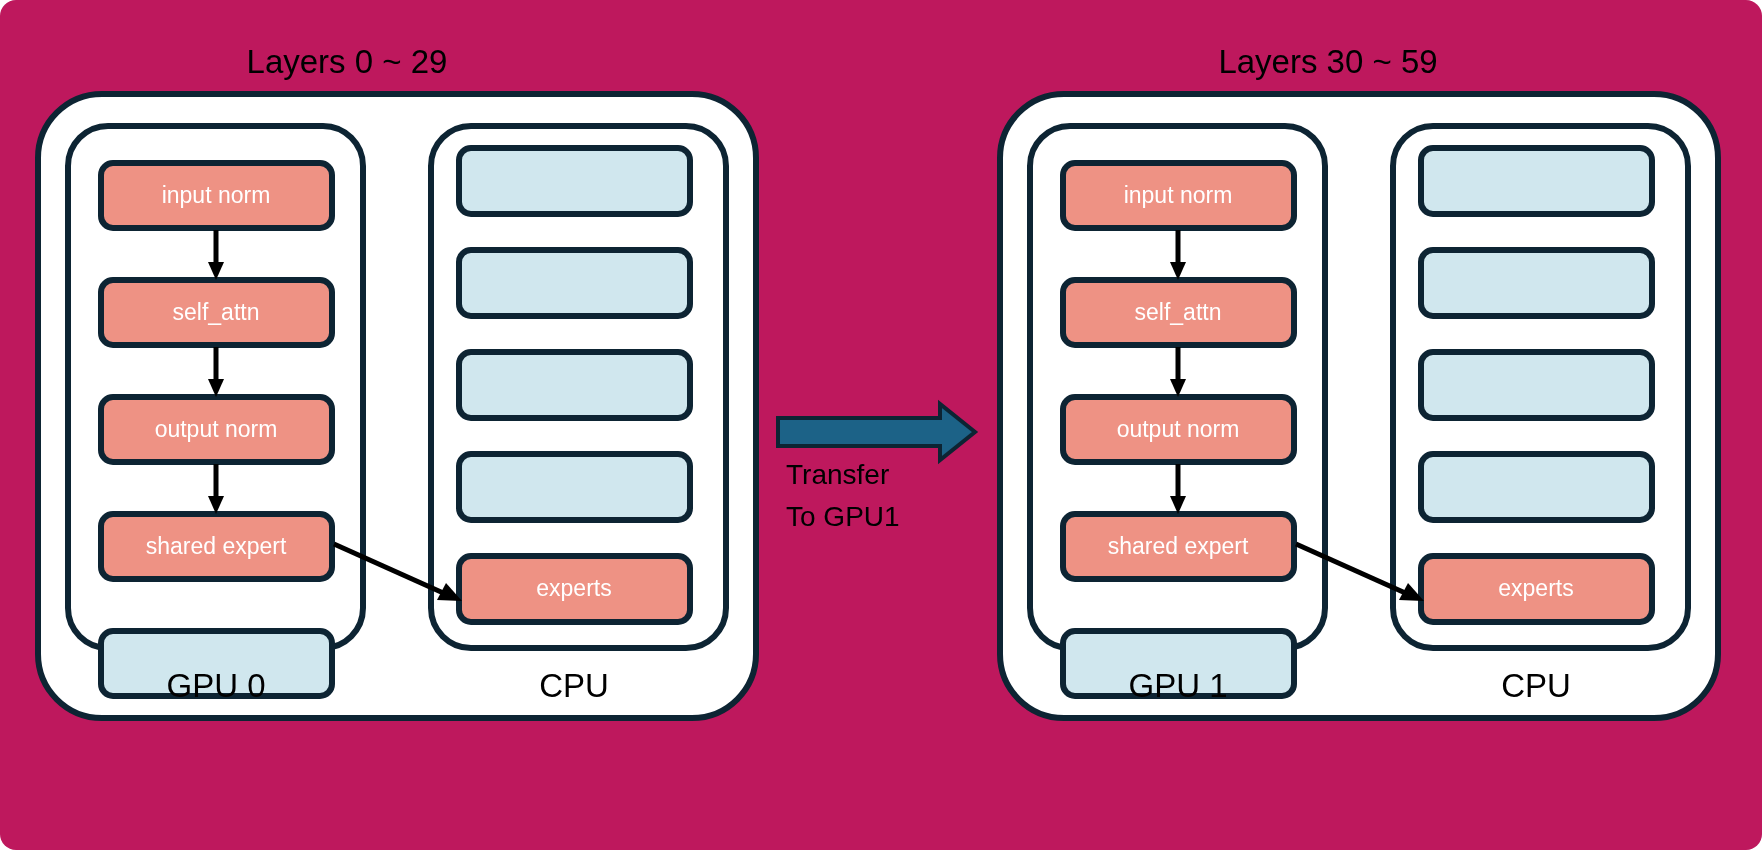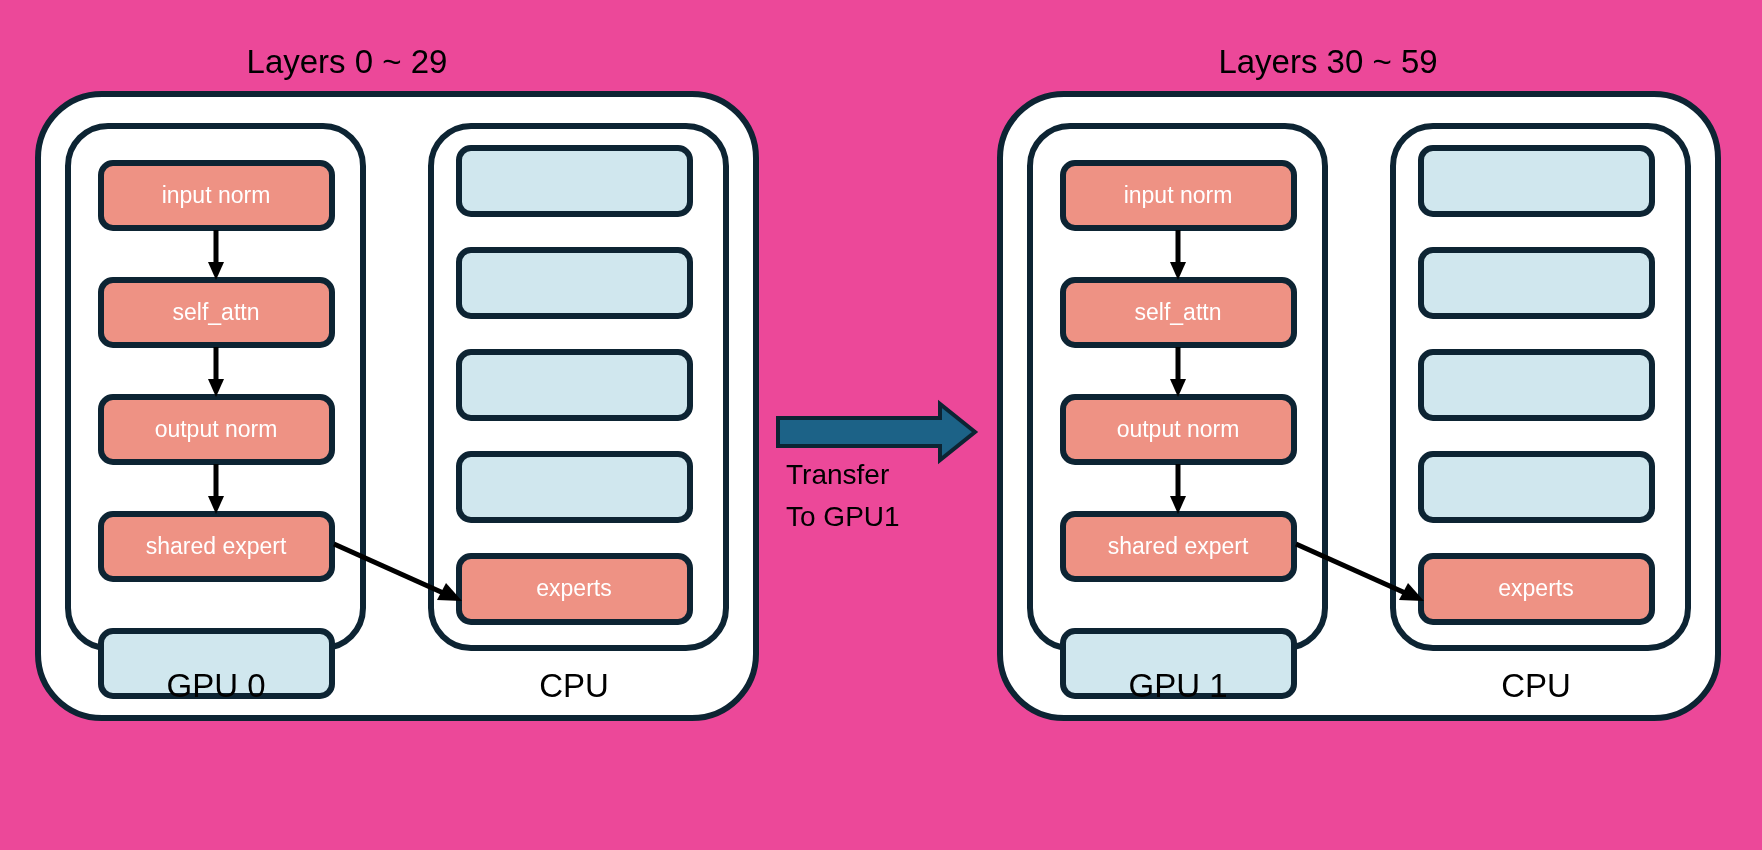--- a/index.html
+++ b/index.html
@@ -10,21 +10,22 @@
   body {
     width: 1762px;
     height: 850px;
     overflow: hidden;
     font-family: "Liberation Sans", sans-serif;
   }
   #diagram-root {
     position: relative;
     width: 1762px;
     height: 850px;
-    background: #ec4899;
+    background: #be185d;
+    border-radius: 16px;
   }
   svg#diagram-svg {
     display: block;
     width: 1762px;
     height: 850px;
   }
   .panel-title {
     font-family: "Liberation Sans", sans-serif;
     font-size: 33px;
     fill: #000000;

